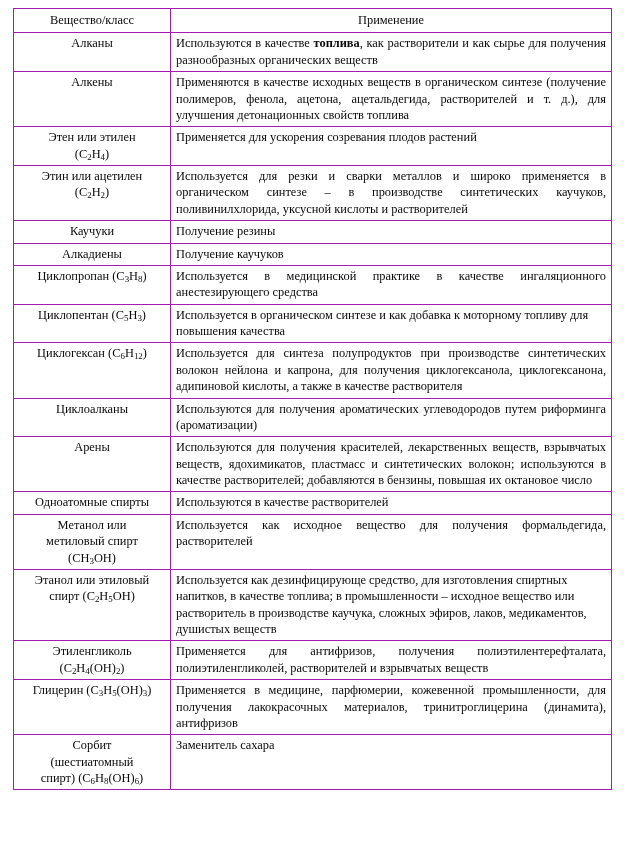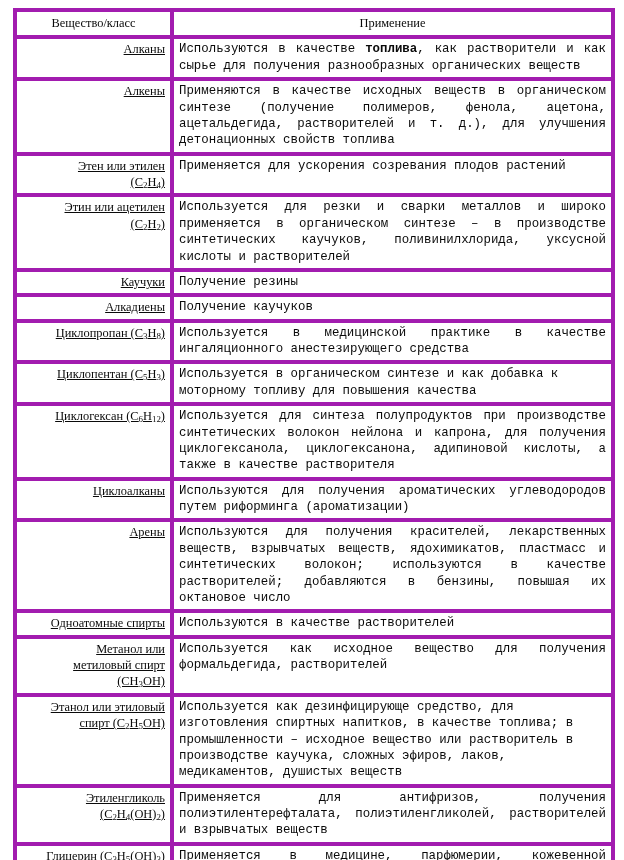--- a/index.html
+++ b/index.html
@@ -29,42 +29,40 @@
     border-collapse: collapse;
     table-layout: fixed;
     font-size: 12.4px;
     line-height: 1.32;
   }
   table.usage-table col.col-substance { width: 157px; }
   table.usage-table col.col-application { width: 441px; }
 
   table.usage-table th,
   table.usage-table td {
-    border: 4px solid #a21caf;
+    border: 1px solid #a21caf;
     vertical-align: top;
     padding: 2px 5px 3px 5px;
     background: #ffffff;
   }
   table.usage-table thead th {
     text-align: center;
     font-weight: normal;
     padding-top: 3px;
     padding-bottom: 4px;
   }
   td.substance {
-    text-align: right;
+    text-align: center;
     white-space: normal;
     word-wrap: break-word;
-    text-decoration: underline;
   }
   td.application {
     text-align: justify;
     text-justify: inter-word;
     hyphens: none;
-    font-family: Liberation Mono, monospace;
   }
   td.application.noj {
     text-align: left;
   }
   sub {
     font-size: 0.72em;
     line-height: 0;
     vertical-align: -0.22em;
   }
   b, strong { font-weight: bold; }

